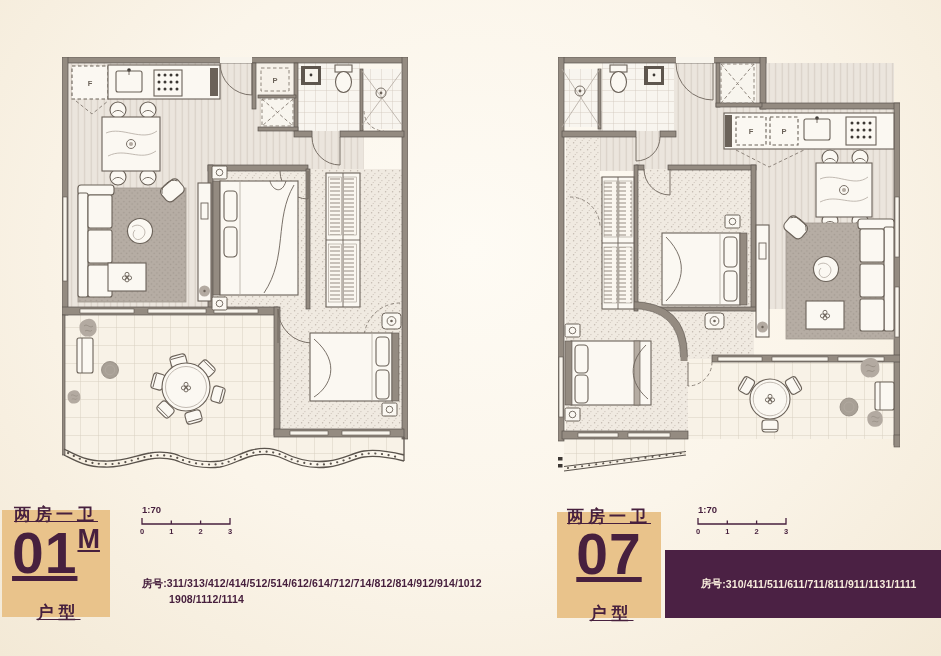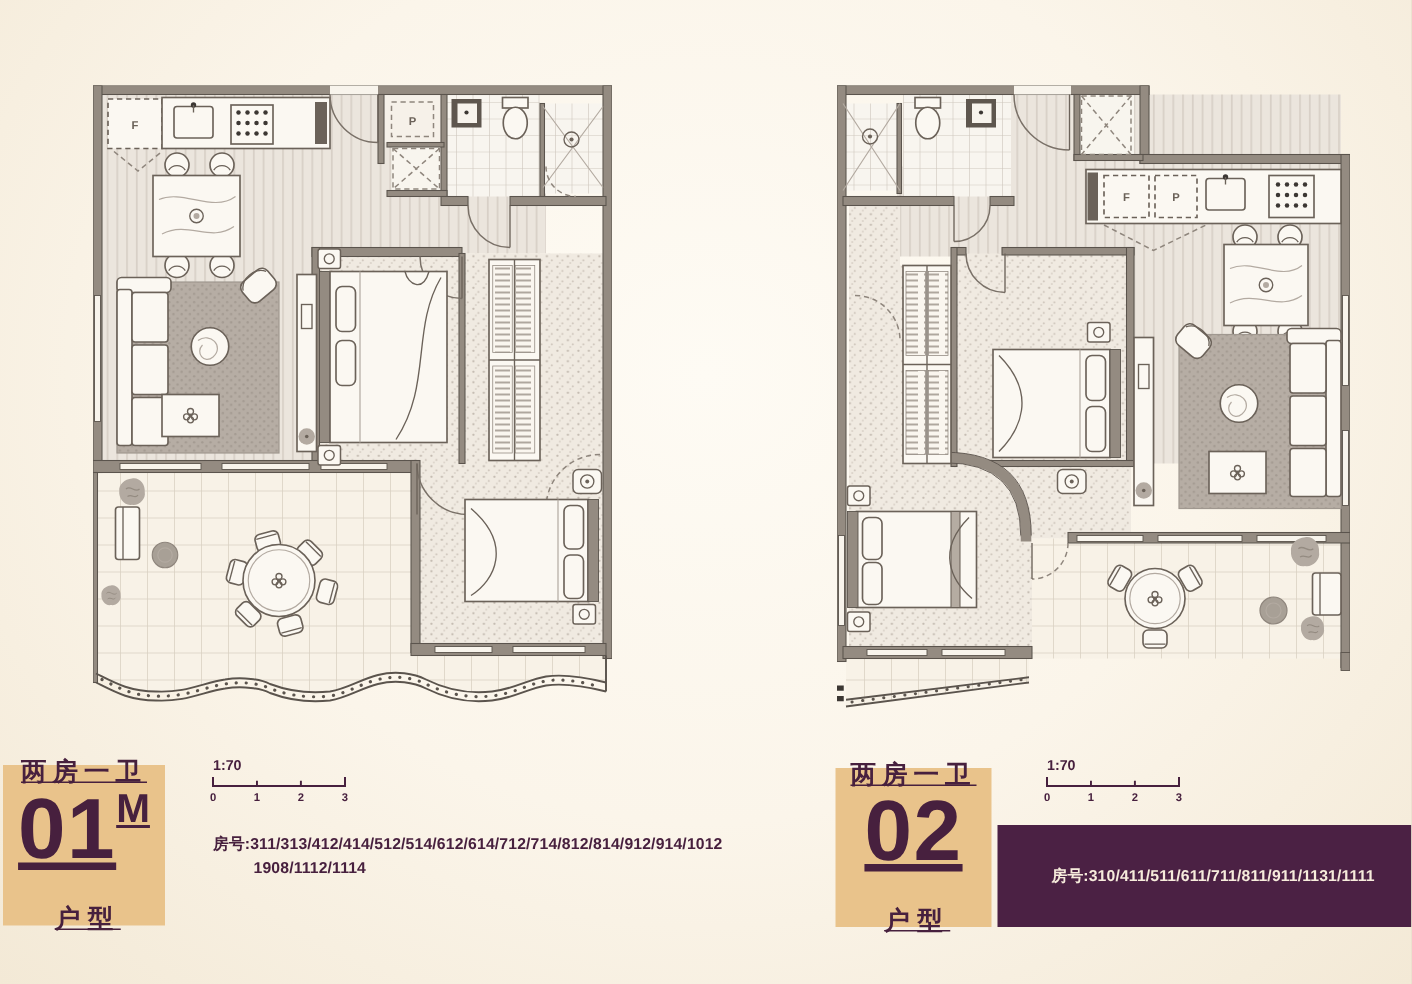--- a/index.html
+++ b/index.html
@@ -532,29 +532,29 @@
 
   <svg class="scalebar" style="left:140px;top:503px" width="96" height="34" viewBox="0 0 96 34">
     <text x="2" y="10" font-size="9.5">1:70</text>
     <path d="M2,15 V21 H90 V15 M31.3,17.5 V21 M60.6,17.5 V21" fill="none" stroke="#47203e" stroke-width="1.3"></path>
     <text x="2" y="31" font-size="7.5" text-anchor="middle">0</text>
     <text x="31.3" y="31" font-size="7.5" text-anchor="middle">1</text>
     <text x="60.6" y="31" font-size="7.5" text-anchor="middle">2</text>
     <text x="90" y="31" font-size="7.5" text-anchor="middle">3</text>
   </svg>
 
-  <div class="rooms" style="left:142px;top:556px">
+  <div class="rooms" style="left:142px;top:576px">
     <div><span>房号</span><span>:311/313/412/414/512/514/612/614/712/714/812/814/912/914/1012</span></div>
     <div class="indent">1908/1112/1114</div>
   </div>
 
   <div class="unit-card" style="left:557px;top:512px;width:104px;height:106px">
     <div class="unit-type">两房一卫</div>
     <div class="unit-code">
-        <span>02</span>
+        <span>07</span>
         <span class="sfx"></span>
       </div>
     <div class="unit-cat">户型</div>
   </div>
 
   <svg class="scalebar" style="left:696px;top:503px" width="96" height="34" viewBox="0 0 96 34">
     <text x="2" y="10" font-size="9.5">1:70</text>
     <path d="M2,15 V21 H90 V15 M31.3,17.5 V21 M60.6,17.5 V21" fill="none" stroke="#47203e" stroke-width="1.3"></path>
     <text x="2" y="31" font-size="7.5" text-anchor="middle">0</text>
     <text x="31.3" y="31" font-size="7.5" text-anchor="middle">1</text>

